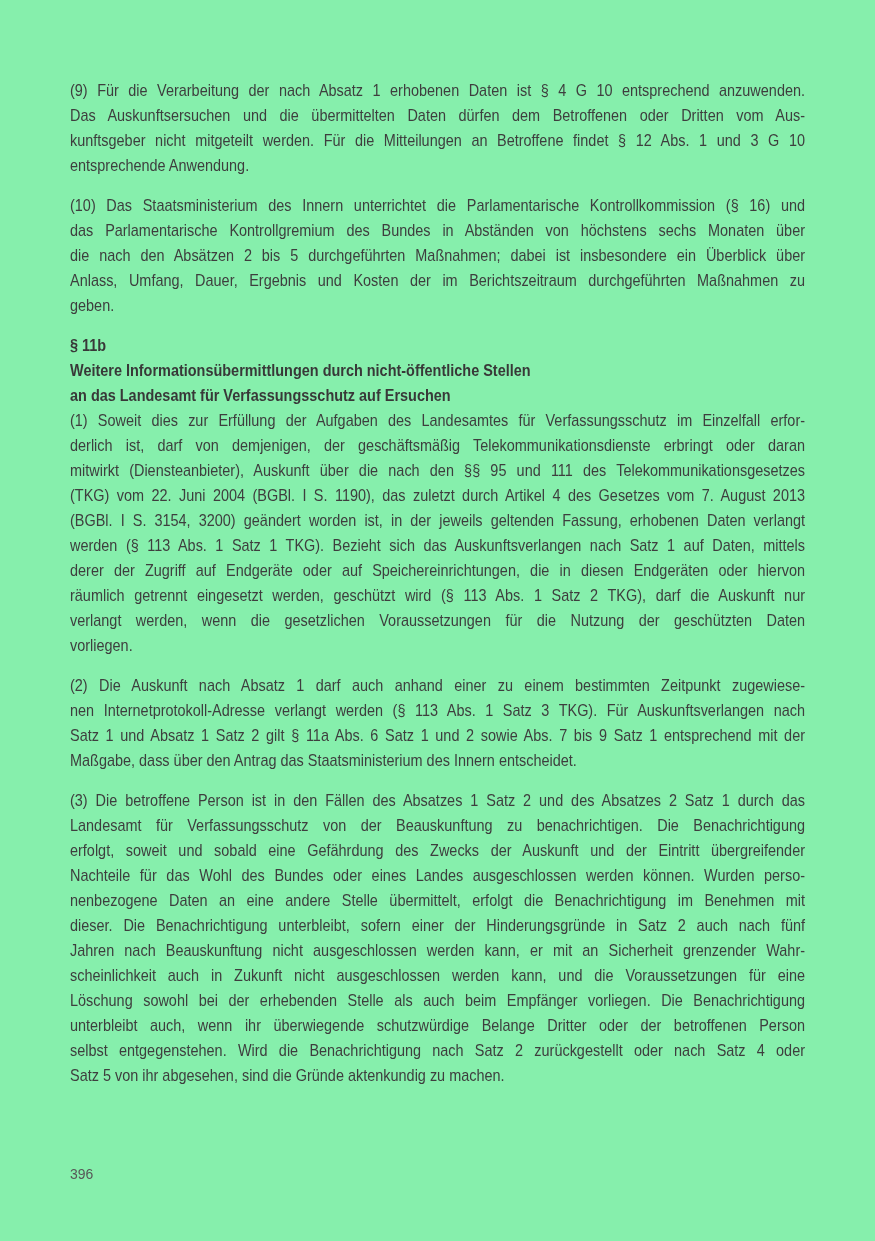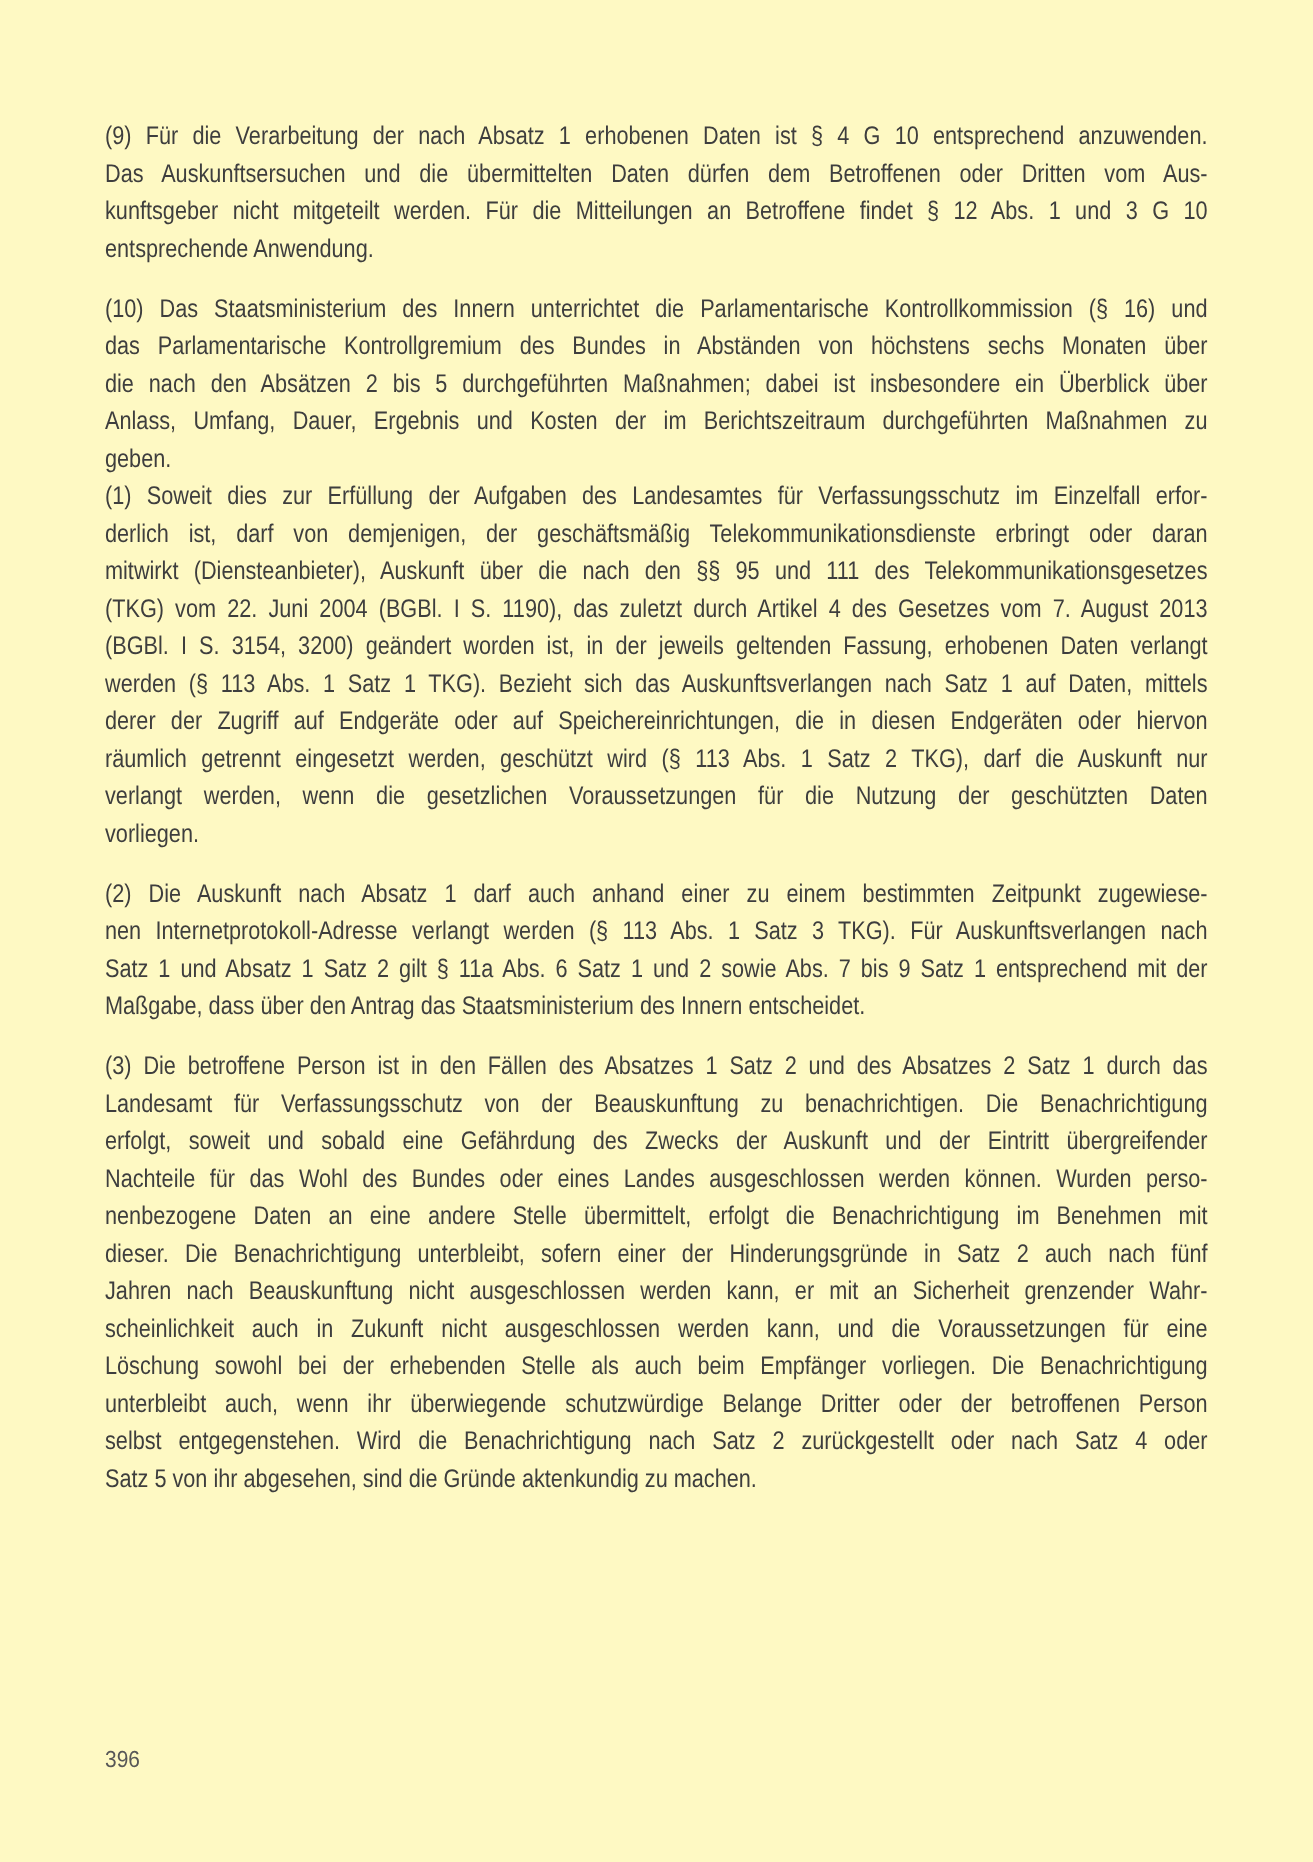--- a/index.html
+++ b/index.html
@@ -4,21 +4,21 @@
 <style>
   html, body {
     margin: 0;
     padding: 0;
     background: #ffffff;
   }
   .page {
     position: relative;
     width: 875px;
     height: 1241px;
-    background: #fef9c3;
+    background: #86efac;
     overflow: hidden;
     font-family: "Liberation Sans", sans-serif;
     color: #3e3e3e;
   }
   .text-column {
     position: absolute;
     left: 70px;
     top: 78px;
     width: 735px;
   }
@@ -70,20 +70,25 @@
         <div class="line just">kunftsgeber nicht mitgeteilt werden. Für die Mitteilungen an Betroffene findet § 12 Abs. 1 und 3 G 10</div>
         <div class="line">entsprechende Anwendung.</div>
       </div>
       <div class="block paragraph">
         <div class="line just">(10) Das Staatsministerium des Innern unterrichtet die Parlamentarische Kontrollkommission (§ 16) und</div>
         <div class="line just">das Parlamentarische Kontrollgremium des Bundes in Abständen von höchstens sechs Monaten über</div>
         <div class="line just">die nach den Absätzen 2 bis 5 durchgeführten Maßnahmen; dabei ist insbesondere ein Überblick über</div>
         <div class="line just">Anlass, Umfang, Dauer, Ergebnis und Kosten der im Berichtszeitraum durchgeführten Maßnahmen zu</div>
         <div class="line">geben.</div>
       </div>
+      <div class="block heading">
+        <div class="line">§ 11b</div>
+        <div class="line">Weitere Informationsübermittlungen durch nicht-öffentliche Stellen</div>
+        <div class="line">an das Landesamt für Verfassungsschutz auf Ersuchen</div>
+      </div>
       <div class="block paragraph no-gap">
         <div class="line just">(1) Soweit dies zur Erfüllung der Aufgaben des Landesamtes für Verfassungsschutz im Einzelfall erfor-</div>
         <div class="line just">derlich ist, darf von demjenigen, der geschäftsmäßig Telekommunikationsdienste erbringt oder daran</div>
         <div class="line just">mitwirkt (Diensteanbieter), Auskunft über die nach den §§ 95 und 111 des Telekommunikationsgesetzes</div>
         <div class="line just">(TKG) vom 22. Juni 2004 (BGBl. I S. 1190), das zuletzt durch Artikel 4 des Gesetzes vom 7. August 2013</div>
         <div class="line just">(BGBl. I S. 3154, 3200) geändert worden ist, in der jeweils geltenden Fassung, erhobenen Daten verlangt</div>
         <div class="line just">werden (§ 113 Abs. 1 Satz 1 TKG). Bezieht sich das Auskunftsverlangen nach Satz 1 auf Daten, mittels</div>
         <div class="line just">derer der Zugriff auf Endgeräte oder auf Speichereinrichtungen, die in diesen Endgeräten oder hiervon</div>
         <div class="line just">räumlich getrennt eingesetzt werden, geschützt wird (§ 113 Abs. 1 Satz 2 TKG), darf die Auskunft nur</div>
         <div class="line just">verlangt werden, wenn die gesetzlichen Voraussetzungen für die Nutzung der geschützten Daten</div>

